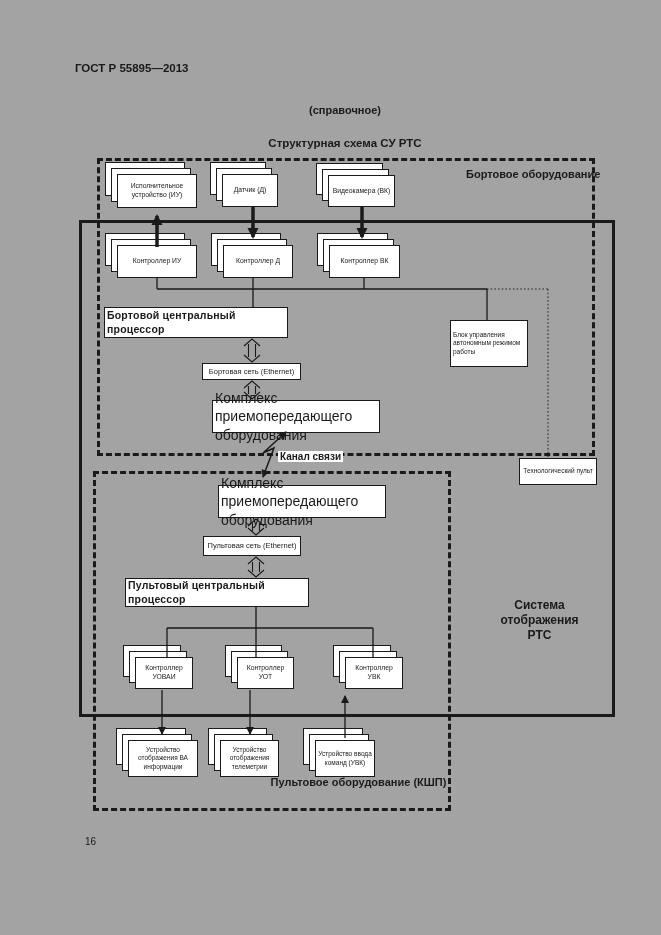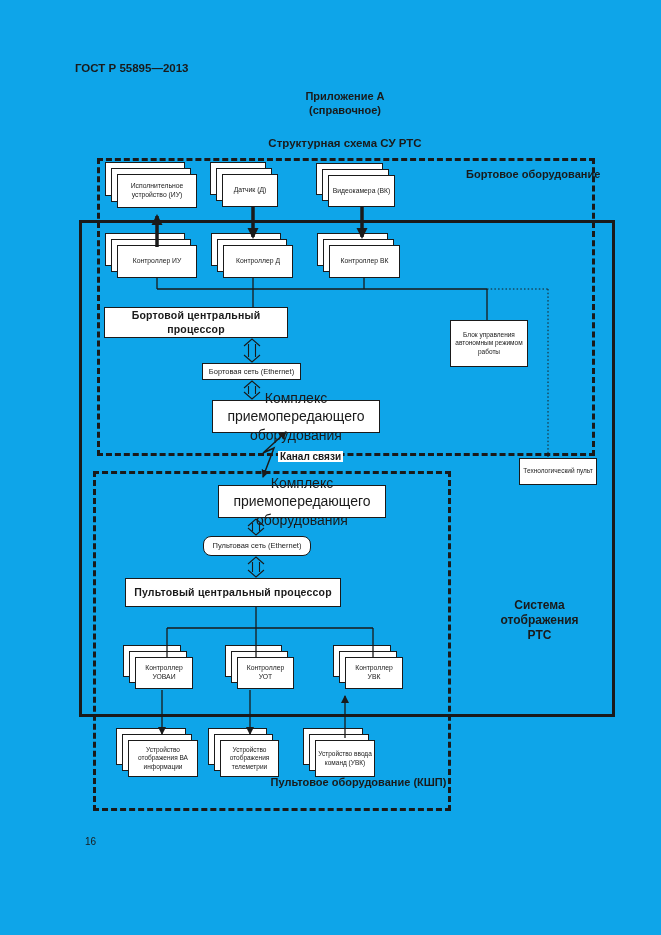--- a/index.html
+++ b/index.html
@@ -1,30 +1,30 @@
 <!DOCTYPE html>
 <html><head>
 <meta charset="utf-8">
 <style>
   html,body{margin:0;padding:0;background:#e8e8e8;}
   .page{
-    position:relative;width:661px;height:935px;background:#0ea5e9;
+    position:relative;width:661px;height:935px;background:#a3a3a3;
     font-family:"Liberation Sans","DejaVu Sans",sans-serif;color:#1a1a1a;
     overflow:hidden;margin:0 auto;
   }
   .abs{position:absolute;}
   .bold{font-weight:bold;}
   .center{text-align:center;}
   
   .dashed-box{position:absolute;border:3px dashed #1a1a1a;background:transparent;}
   .solid-box{position:absolute;border:3px solid #1a1a1a;background:transparent;}
   
   .box{
     position:absolute;border:1.2px solid #1a1a1a;background:#fff;
-    display:flex;align-items:center;justify-content:center;text-align:center;
+    display:flex;align-items:center;justify-content:center;
     padding:1px 2px;box-sizing:border-box;line-height:1.3;
   }
   
   .stack{position:absolute;}
   .stack .ghost,.stack .front{
     position:absolute;left:0;top:0;width:100%;height:100%;
     background:#fff;border:1.2px solid #1a1a1a;box-sizing:border-box;
   }
   .stack .g2{transform:translate(-12px,-12px);}
   .stack .g1{transform:translate(-6px,-6px);}
@@ -39,21 +39,20 @@
   .fs-cpu{font-size:10.5px;font-weight:bold;letter-spacing:0.2px;}
   .label-section{font-size:11px;font-weight:bold;padding-left:36px;}
   svg.wires{position:absolute;left:0;top:0;pointer-events:none;}
 </style>
 </head>
 <body>
 
 <div class="page">
 
   <div class="abs bold" style="left:75px;top:62px;font-size:11.5px;">ГОСТ Р 55895—2013</div>
-  <div class="abs bold center" style="left:30px;top:90px;width:630px;font-size:11px;">Приложение А</div>
   <div class="abs bold center" style="left:30px;top:137px;width:630px;font-size:11.5px;">Структурная схема СУ РТС</div>
   <div class="abs bold center" style="left:30px;top:104px;width:630px;font-size:11px;">(справочное)</div>
 
   <div class="dashed-box" style="left:97px;top:158px;width:492px;height:292px;"></div>
   <div class="solid-box" style="left:79px;top:220px;width:530px;height:491px;"></div>
   <div class="dashed-box" style="left:93px;top:471px;width:352px;height:334px;"></div>
 
   <div class="abs label-section" style="left:430px;top:168px;width:155px;">Бортовое оборудование</div>
   <div class="abs label-section center" style="left:230px;top:776px;width:185px;">Пультовое оборудование (КШП)</div>
 
@@ -122,24 +121,24 @@
     </div>
   <div class="box fs-tiny" style="left:519px;top:458px;width:78px;height:27px;">
       <span>Технологический пульт</span>
     </div>
 
   <div class="abs bold" style="left:278px;top:451px;font-size:10px;background:#fff;padding:0 2px;">Канал связи</div>
 
   <div class="box fs-big" style="left:170px;top:485px;width:168px;height:33px;">
       <span>Комплекс приемопередающего оборудования</span>
     </div>
-  <div class="box fs-net" style="left:203px;top:536px;width:108px;height:20px;border-radius:8px;">
+  <div class="box fs-net" style="left:203px;top:536px;width:98px;height:20px;">
       <span>Пультовая сеть (Ethernet)</span>
     </div>
-  <div class="box fs-cpu" style="left:125px;top:578px;width:216px;height:29px;">
+  <div class="box fs-cpu" style="left:125px;top:578px;width:184px;height:29px;">
       <span>Пультовый центральный процессор</span>
     </div>
 
   <div class="stack" style="left:135px;top:657px;width:58px;height:32px;">
     <div class="ghost g2"></div>
     <div class="ghost g1"></div>
     <div class="front fs-small">
         <span>Контроллер УОВАИ</span>
       </div>
   </div>

